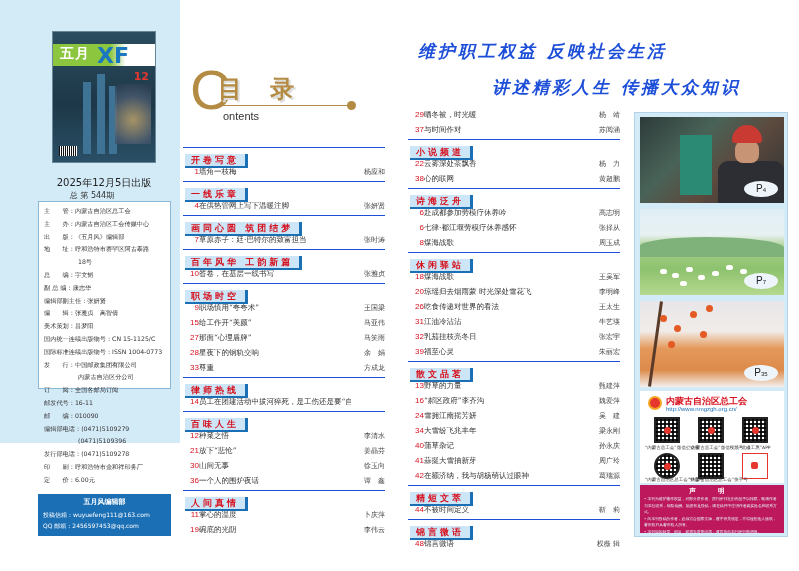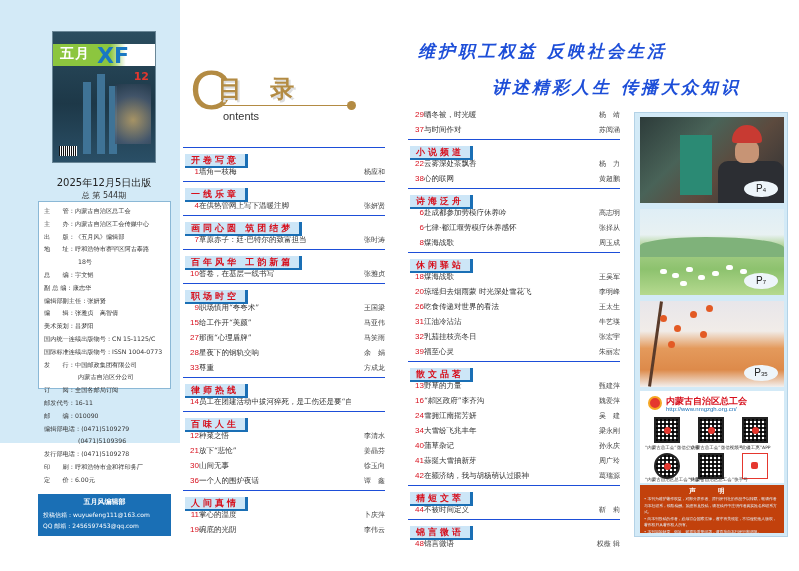--- a/index.html
+++ b/index.html
@@ -10,21 +10,21 @@
   .left-panel { position: absolute; left: 0; top: 0; width: 180px; height: 443px; background: #d3eaf7; }
   .cover { position: absolute; left: 52px; top: 31px; width: 104px; height: 132px; background: linear-gradient(180deg,#2b4d5f 0%,#1d3848 55%,#2a4f66 100%); border: 1px solid #6a8797; overflow: hidden; }
   .cover .band { position: absolute; left: 0; top: 12px; width: 104px; height: 22px; background: linear-gradient(90deg,#8cc63f 0%,#8cc63f 55%,#ffffff 70%); }
   .cover .logo-cn { position: absolute; left: 7px; top: 13px; font-size: 14px; font-weight: bold; color: #fff; letter-spacing: 1px; }
   .cover .logo-xf { position: absolute; left: 44px; top: 11px; font-size: 22px; font-weight: bold; color: #1a78c2; }
   .cover .issue { position: absolute; right: 6px; top: 38px; font-size: 11px; font-weight: bold; color: #e5372e; }
   .cover .pillar { position: absolute; bottom: 8px; width: 8px; background: #3f7396; }
   .cover .city { position: absolute; right: 4px; top: 52px; width: 36px; height: 60px; background: radial-gradient(circle at 50% 60%,#c7a86a 0%,#4a5a70 60%,#253a4c 100%); opacity: .8; }
   .cover .barcode { position: absolute; left: 6px; bottom: 6px; width: 18px; height: 10px; background: repeating-linear-gradient(90deg,#111 0 1px,#fff 1px 2px); }
   .pub-date { position: absolute; left: 52px; top: 176px; width: 104px; text-align: center; font-size: 10px; color: #222; }
-  .issue-no { position: absolute; left: 52px; top: 190px; width: 104px; text-align: center; font-size: 8px; color: #333; }
+  .issue-no { position: absolute; left: 40px; top: 190px; width: 104px; text-align: center; font-size: 8px; color: #333; }
   .info-box { position: absolute; left: 38px; top: 201px; width: 133px; height: 188px; background: #fff; border: 1px solid #8bb8d6; padding: 3px 5px; }
   .info-row { font-size: 6.2px; line-height: 12.8px; color: #333; white-space: nowrap; }
   .info-row.indent { padding-left: 34px; }
   .contact-box { position: absolute; left: 38px; top: 494px; width: 133px; height: 42px; background: #1a6fb5; color: #fff; padding: 3px 5px; }
   .contact-title { text-align: center; font-size: 7px; font-weight: bold; margin-bottom: 2px; }
   .contact-row { font-size: 6px; line-height: 11px; white-space: nowrap; }
 
   
   .slogan { position: absolute; color: #1d4ed8; font-family: "DejaVu Serif", serif; font-weight: bold; font-style: italic; font-size: 17px; letter-spacing: 3px; white-space: nowrap; }
   .slogan.s1 { left: 418px; top: 40px; }
@@ -66,21 +66,21 @@
   .page-tag sub { font-size: 6px; vertical-align: baseline; }
   .union-box { position: absolute; left: 5px; top: 278px; width: 144px; height: 92px; background: #fff; }
   .union-logo { position: absolute; left: 8px; top: 5px; width: 14px; height: 14px; border-radius: 50%; background: #e5372e; border: 2px solid #f5a623; }
   .union-name { position: absolute; left: 26px; top: 4px; font-size: 9px; font-weight: bold; color: #d7101d; white-space: nowrap; }
   .union-url { position: absolute; left: 26px; top: 15px; font-size: 6px; color: #1a6fb5; font-family: "Liberation Sans", sans-serif; }
   .qr { position: absolute; width: 26px; height: 26px; background:
       repeating-linear-gradient(0deg,#222 0 2px,#fff 2px 4px),
       repeating-linear-gradient(90deg,#222 0 2px,#fff 2px 4px); background-blend-mode: multiply; border: 2px solid #222; }
   .qr .center { position: absolute; left: 8px; top: 8px; width: 7px; height: 7px; border-radius: 50%; background: #e5372e; }
   .qr-cap { position: absolute; font-size: 4.5px; color: #333; text-align: center; width: 44px; white-space: nowrap; }
-  .statement { position: absolute; left: 5px; top: 372px; width: 144px; height: 48px; background: #c2410c; color: #fff; padding: 2px 4px; }
+  .statement { position: absolute; left: 5px; top: 372px; width: 144px; height: 48px; background: #be185d; color: #fff; padding: 2px 4px; }
   .statement .st-title { text-align: center; font-size: 6.5px; font-weight: bold; letter-spacing: 10px; }
   .statement .st-line { font-size: 3.8px; line-height: 6.5px; color: #e4f0fa; }
 </style>
 </head>
 <body>
 
 <div class="left-panel">
   <div class="cover">
     <div class="band"></div>
     <span class="logo-cn">五月</span>

